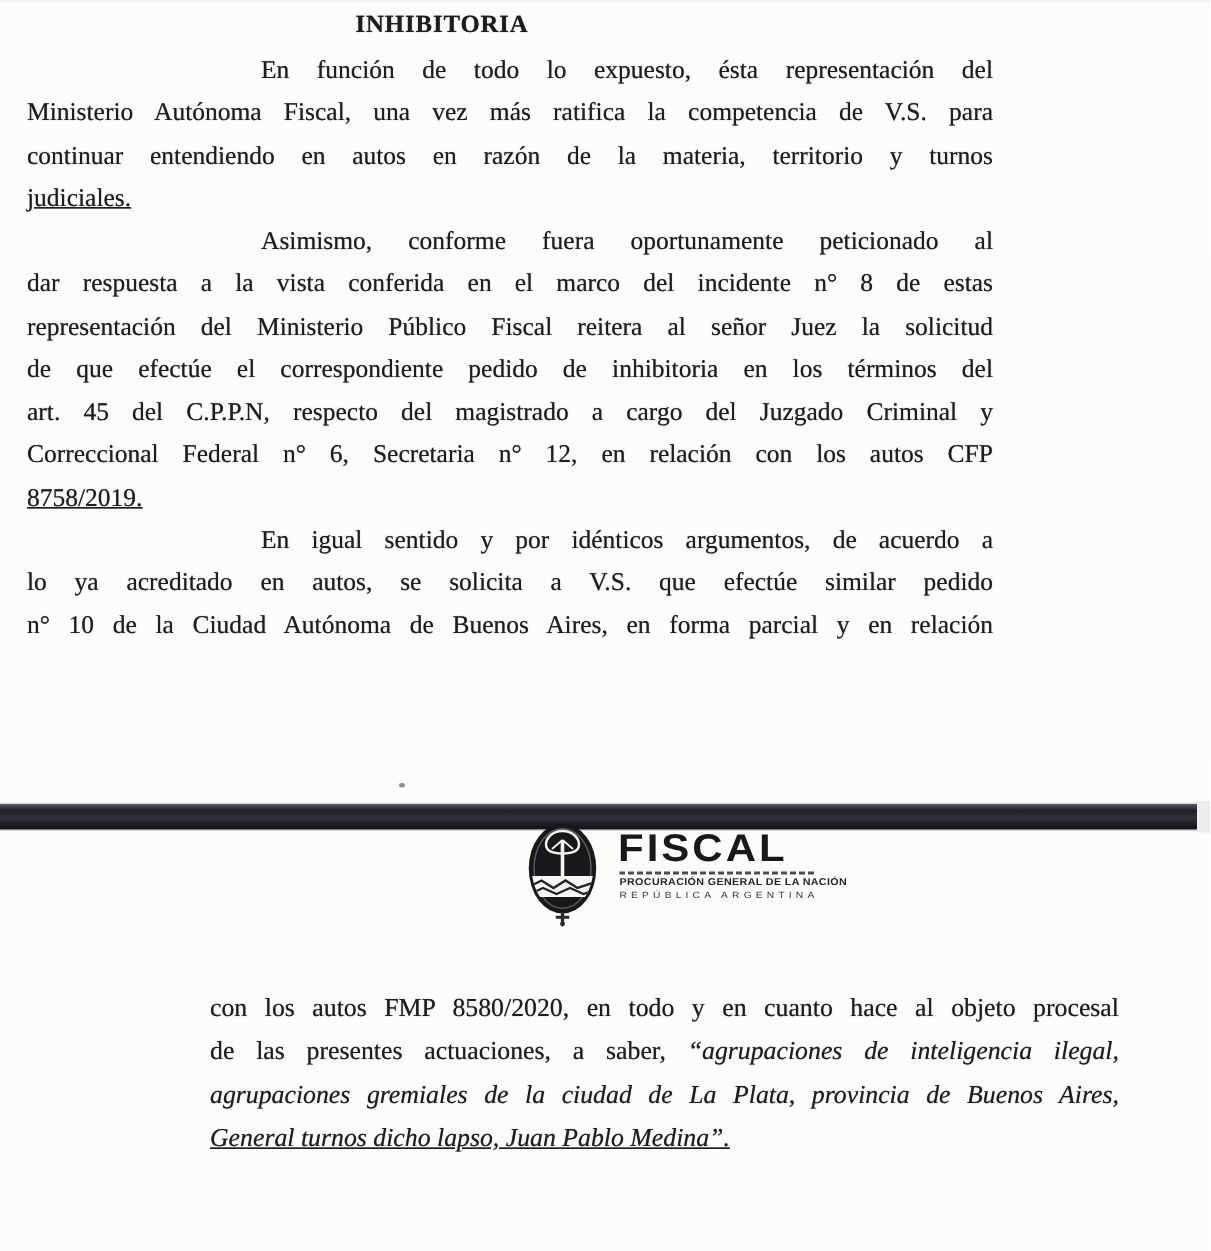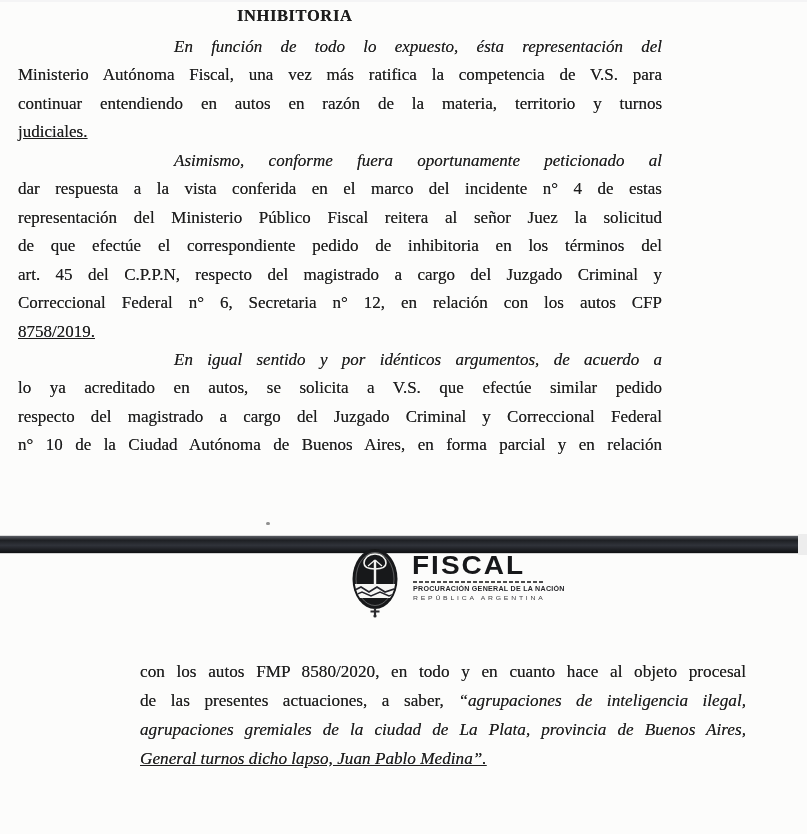--- a/index.html
+++ b/index.html
@@ -13,21 +13,21 @@
   .title {
     position:absolute; left:237px; top:6px; margin:0;
     font-size:16.5px; font-weight:700; letter-spacing:.6px;
     text-shadow:0 0 .6px rgba(20,20,20,.8);
   }
   .tb { position:absolute; font-size:17px; text-shadow:0 0 .6px rgba(25,25,25,.7); }
   .tb1 { left:18px;  top:33px;  width:644px; line-height:28.45px; }
   .tb2 { left:140px; top:657px; width:606px; line-height:29px; font-size:17.2px; }
   .line { text-align:justify; text-align-last:justify; }
   .line.last { text-align-last:left;text-decoration:underline; }
-  .line.indent { padding-left:156px;font-style:italic; }
+  .line.indent { padding-left:156px; }
   .it { font-style:italic; }
 
   
   .speck { position:absolute; left:266px; top:522px; width:4px; height:3px; background:#909090; border-radius:2px; }
 
   
   .band {
     position:absolute; left:0; top:536px; width:798px; height:17px;
     background:linear-gradient(180deg,#5a5d63 0%,#1e2024 25%,#30333a 55%,#0f1012 100%);
     box-shadow:0 -1px 0 #dcdcdc, 0 1px 0 #d2d2d2;
@@ -65,29 +65,28 @@
 <div class="screen">
   <div class="top-edge"></div>
 
   <h1 class="title">INHIBITORIA</h1>
   <div class="tb tb1">
       <div class="line indent"><span>En función de todo lo expuesto, ésta representación del</span></div>
       <div class="line"><span>Ministerio Autónoma Fiscal, una vez más ratifica la competencia de V.S. para</span></div>
       <div class="line"><span>continuar entendiendo en autos en razón de la materia, territorio y turnos</span></div>
       <div class="line last"><span>judiciales.</span></div>
       <div class="line indent"><span>Asimismo, conforme fuera oportunamente peticionado al</span></div>
-      <div class="line"><span>dar respuesta a la vista conferida en el marco del incidente n° 4 de estas</span></div>
+      <div class="line"><span>dar respuesta a la vista conferida en el marco del incidente n° 8 de estas</span></div>
       <div class="line"><span>representación del Ministerio Público Fiscal reitera al señor Juez la solicitud</span></div>
       <div class="line"><span>de que efectúe el correspondiente pedido de inhibitoria en los términos del</span></div>
       <div class="line"><span>art. 45 del C.P.P.N, respecto del magistrado a cargo del Juzgado Criminal y</span></div>
       <div class="line"><span>Correccional Federal n° 6, Secretaria n° 12, en relación con los autos CFP</span></div>
       <div class="line last"><span>8758/2019.</span></div>
       <div class="line indent"><span>En igual sentido y por idénticos argumentos, de acuerdo a</span></div>
       <div class="line"><span>lo ya acreditado en autos, se solicita a V.S. que efectúe similar pedido</span></div>
-      <div class="line"><span>respecto del magistrado a cargo del Juzgado Criminal y Correccional Federal</span></div>
       <div class="line"><span>n° 10 de la Ciudad Autónoma de Buenos Aires, en forma parcial y en relación</span></div>
     </div>
   <div class="speck"></div>
 
   <div class="band"></div>
   <div class="band-edge"></div>
 
   <svg class="shield" viewBox="0 0 48 70" aria-hidden="true">
     <defs>
       <clipPath id="crestClip">

